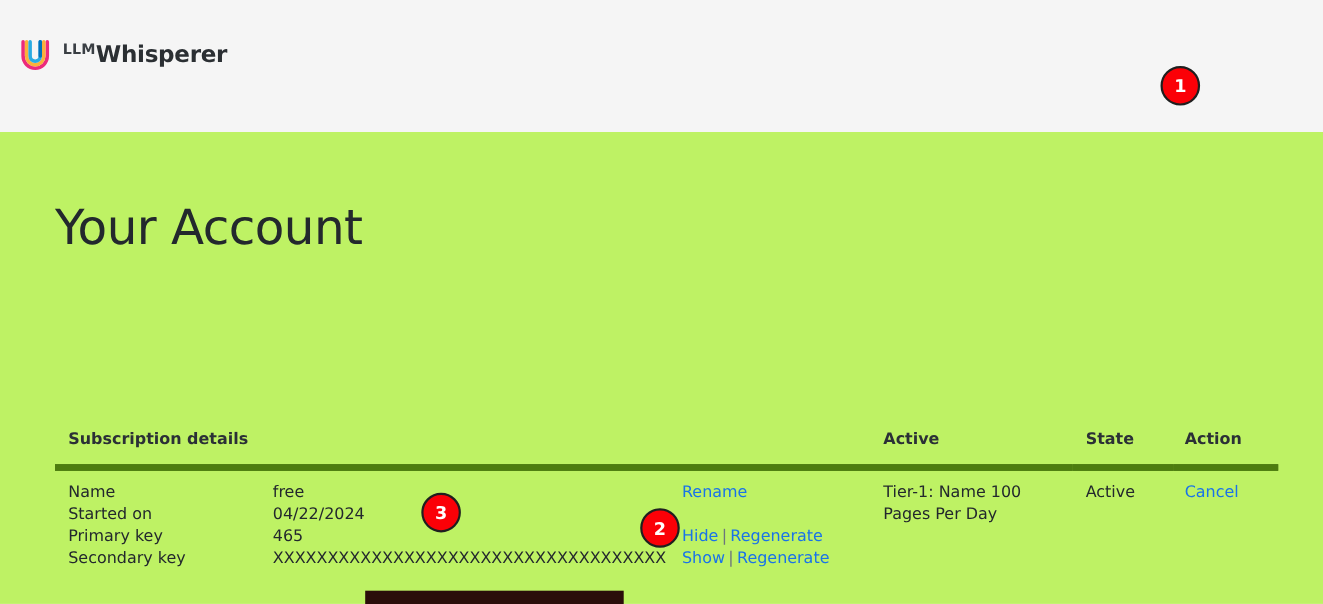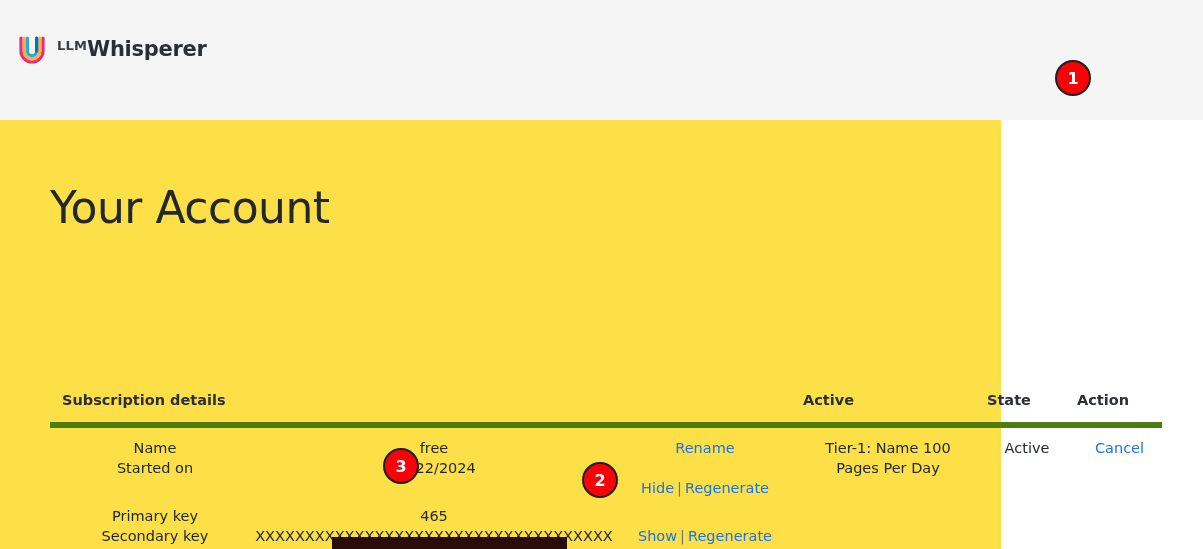--- a/index.html
+++ b/index.html
@@ -60,21 +60,21 @@
     display: flex; align-items: center; justify-content: center;
     z-index: 40;
   }
   .badge-1 { left: 1055px; top: 60px; }
   .badge-2 { left: 582px;  top: 462px; }
   .badge-3 { left: 383px;  top: 448px; }
 
   
   .page {
     position: absolute; left: 0; top: 120px;
-    width: 1001px; height: 429px; background: #fde047;
+    width: 1203px; height: 429px; background: #bef264;
   }
   .page-title {
     position: absolute; left: 50px; top: 62px;
     font-size: 44px; font-weight: 400; color: #23282d;
     letter-spacing: -.5px; margin: 0;
   }
   .section-title {
     position: absolute; left: 50px; top: 198px;
     font-size: 25px; font-weight: 400; color: #2b3036;
     margin: 0;
@@ -92,40 +92,39 @@
     font-size: 14.5px; font-weight: 700; color: #2b3036;
     padding: 5px 0 14px 0;
     border-bottom: 6px solid #4d7c0f;
     vertical-align: bottom;
   }
   .subs-table td {
     padding: 10px 0 0 0;
     vertical-align: top;
     color: #23282d;
     line-height: 20px;
-    text-align: center;
   }
   .col-details { width: 740px; padding-left: 12px !important; }
   .col-product { width: 185px; padding-left: 13px !important; }
   .col-state   { width: 92px;  padding-left: 12px !important; }
   .col-action  { width: 95px;  padding-left: 10px !important; }
 
   
   .detail-grid {
     position: relative;
     display: grid;
     grid-template-columns: 186px 372px auto;
     row-gap: 0px;
     line-height: 20px;
   }
   .detail-label { color: #23282d; white-space: nowrap; }
   .detail-value { color: #23282d; white-space: nowrap; }
   .detail-links { white-space: nowrap; }
 
-  .key-row { position: relative; margin-top: 28px; }
+  .key-row { position: relative; }
 
   
   .redaction-bar {
     position: absolute;
     left: 270px; top: 99px;
     width: 235px; height: 22px;
     background: #2a0d0a;
     z-index: 20;
   }
 

